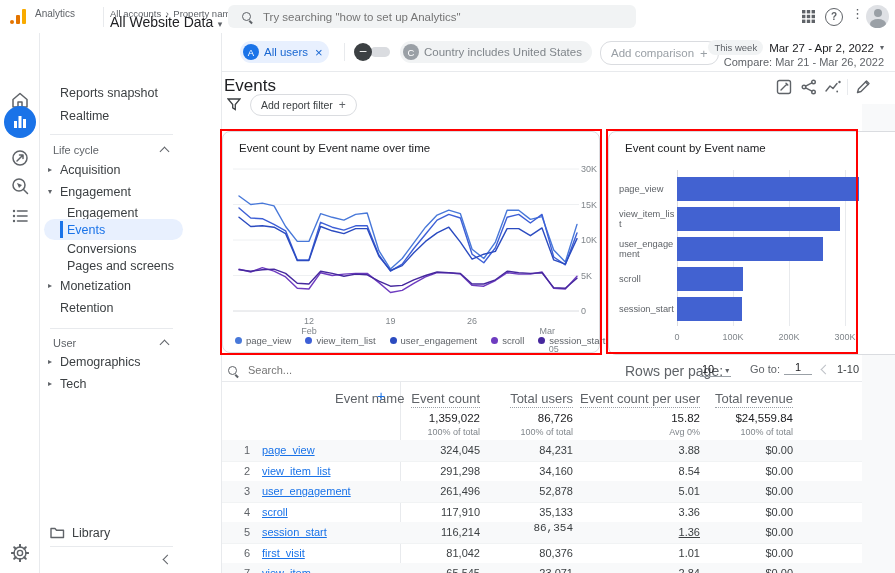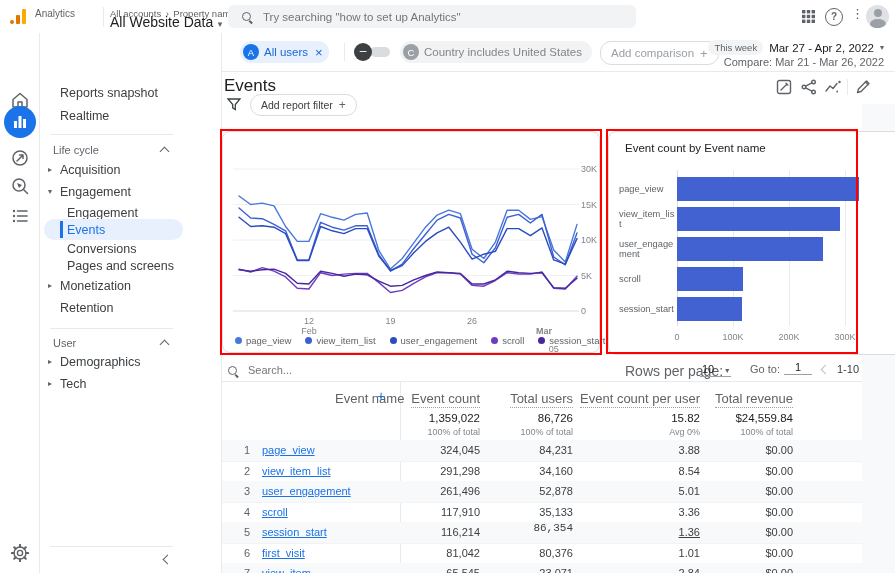--- a/index.html
+++ b/index.html
@@ -162,20 +162,26 @@
       <div class="navitem abs" style="left: 67px; top: 222px; width: 113px;">Pages and screens</div>
       <div class="navitem abs" style="left: 60px; top: 242px; width: 120px;">Monetization<span class="arrow" style="position: absolute; left: -12px; top: 0px;">▸</span></div>
       <div class="navitem abs" style="left: 60px; top: 264px; width: 120px;">Retention</div>
       <div class="hline abs" style="left: 50px; top: 295px; width: 123px;"></div>
       <div class="navsection abs" style="left: 53px; top: 299px; width: 125px;"><span>User</span><span class="chev chev-up" style="position: absolute; right: 10px; top: 9px; border-color: rgb(95, 99, 104);"></span></div>
       <div class="navitem abs" style="left: 60px; top: 318px; width: 120px;">Demographics<span class="arrow" style="position: absolute; left: -12px; top: 0px;">▸</span></div>
       <div class="navitem abs" style="left: 60px; top: 340px; width: 120px;">Tech<span class="arrow" style="position: absolute; left: -12px; top: 0px;">▸</span></div>
       <div class="abs" style="left: 60px; top: 172px; width: 1px; height: 68px; background: rgb(232, 234, 237); z-index: -1;"></div>
     </div>
 
+  <div class="abs" style="left:50px;top:489px;width:130px;height:22px;">
+    <svg class="iconbtn" width="15" height="13" viewBox="0 0 15 13" style="position:absolute;left:0;top:4px;">
+        <path d="M1 2.5 h4 l1.5 1.7 h7 v7.3 h-12.5 z"></path>
+      </svg>
+    <span class="navitem" style="position:absolute;left:22px;">Library</span>
+  </div>
   <div class="abs hline" style="left:50px;top:513px;width:123px;"></div>
   <span class="abs chev chev-left" style="left:164px;top:523px;"></span>
 </div>
 
 <div class="abs" style="left:222px;top:33px;width:673px;height:38px;background:#fff;">
   <div class="abs chip" style="left:18px;top:8px;background:#e8f0fe;color:#1967d2;padding-right:6px;">
     <span class="badge" style="background:#1a73e8;">A</span>
     <span>All users</span>
     <span style="margin-left:7px;font-size:13px;">×</span>
   </div>
@@ -228,20 +234,21 @@
 
 <svg class="abs" style="left:227px;top:98px;" width="14" height="13" viewBox="0 0 14 13">
     <path d="M1 1 h12 l-4.7 5.5 v5 l-2.6 -1.6 v-3.4 z" fill="none" stroke="#3c4043" stroke-width="1.3"></path>
   </svg>
 <div class="abs chip" style="left:250px;top:94px;height:20px;border:1px solid #dadce0;border-radius:11px;color:#3c4043;padding:0 10px;font-size:10.5px;">
   <span>Add report filter</span>
   <span style="margin-left:6px;font-size:12px;color:#5f6368;">+</span>
 </div>
 
 <div class="abs card" id="linecard" style="left:222px;top:131px;width:376px;height:220px;">
+  <div class="abs cardtitle" style="left:16px;top:10px;">Event count by Event name over time</div>
 <svg width="346" height="145" viewBox="0 0 346 145" style="position: absolute; left: 10px; top: 36px;">
       <line x1="0" x2="346" y1="143" y2="143" stroke="#dadce0" stroke-width="1"></line>
       <line x1="0" x2="346" y1="107.5" y2="107.5" stroke="#eef0f2" stroke-width="1"></line>
       <line x1="0" x2="346" y1="72" y2="72" stroke="#eef0f2" stroke-width="1"></line>
       <line x1="0" x2="346" y1="36.5" y2="36.5" stroke="#eef0f2" stroke-width="1"></line>
       <line x1="0" x2="346" y1="1" y2="1" stroke="#eef0f2" stroke-width="1"></line>
       <polyline points="6.0,28.0 17.7,36.5 29.3,35.1 41.0,37.9 52.6,58.5 64.3,73.4 75.9,73.4 87.6,45.7 99.2,49.3 110.9,52.1 122.6,46.4 134.2,45.0 145.9,82.7 157.5,101.1 169.2,90.5 180.8,74.8 192.5,59.2 204.1,47.1 215.8,42.2 227.4,45.7 239.1,81.2 250.8,90.5 262.4,74.1 274.1,42.2 285.7,42.2 297.4,51.4 309.0,48.6 320.7,81.9 332.3,94.0 344.0,56.4" fill="none" stroke="#4878d9" stroke-width="1.4" stroke-linejoin="round" stroke-linecap="round"></polyline>
       <polyline points="6.0,40.0 17.7,50.0 29.3,50.7 41.0,56.4 52.6,62.8 64.3,91.9 75.9,91.9 87.6,54.3 99.2,59.2 110.9,62.1 122.6,57.8 134.2,57.8 145.9,86.9 157.5,103.2 169.2,96.1 180.8,80.5 192.5,66.3 204.1,52.1 215.8,46.4 227.4,50.0 239.1,86.2 250.8,94.7 262.4,79.8 274.1,49.3 285.7,46.4 297.4,55.0 309.0,46.4 320.7,89.0 332.3,96.8 344.0,64.9" fill="none" stroke="#3d5fd6" stroke-width="1.4" stroke-linejoin="round" stroke-linecap="round"></polyline>
       <polyline points="6.0,49.3 17.7,58.5 29.3,57.8 41.0,59.2 52.6,65.6 64.3,92.6 75.9,92.6 87.6,58.5 99.2,62.8 110.9,65.6 122.6,60.6 134.2,60.6 145.9,88.3 157.5,102.5 169.2,97.6 180.8,84.8 192.5,73.4 204.1,64.9 215.8,59.2 227.4,74.1 239.1,91.2 250.8,86.2 262.4,83.4 274.1,60.6 285.7,60.6 297.4,67.7 309.0,59.9 320.7,91.9 332.3,96.1 344.0,70.6" fill="none" stroke="#2b4bc0" stroke-width="1.4" stroke-linejoin="round" stroke-linecap="round"></polyline>
       <polyline points="6.0,101.1 17.7,104.0 29.3,99.7 41.0,103.2 52.6,108.9 64.3,120.3 75.9,121.0 87.6,104.7 99.2,107.5 110.9,106.1 122.6,105.4 134.2,105.4 145.9,114.6 157.5,124.5 169.2,122.4 180.8,115.3 192.5,108.9 204.1,104.7 215.8,104.7 227.4,106.1 239.1,117.4 250.8,118.2 262.4,112.5 274.1,104.7 285.7,106.1 297.4,106.1 309.0,104.0 320.7,120.3 332.3,121.0 344.0,108.2" fill="none" stroke="#6e3cc0" stroke-width="1.4" stroke-linejoin="round" stroke-linecap="round"></polyline>
@@ -250,21 +257,21 @@
     <div class="axis abs" style="left: 358px; top: 174px;">0</div>
     <div class="axis abs" style="left: 358px; top: 138.5px;">5K</div>
     <div class="axis abs" style="left: 358px; top: 103px;">10K</div>
     <div class="axis abs" style="left: 358px; top: 67.5px;">15K</div>
     <div class="axis abs" style="left: 358px; top: 32px;">30K</div>
     <div class="axis abs" style="left: 70.931px; top: 184px; width: 30px; text-align: center;">12</div>
     <div class="axis abs" style="left: 70.931px; top: 194px; width: 30px; text-align: center;">Feb</div>
     <div class="axis abs" style="left: 152.517px; top: 184px; width: 30px; text-align: center;">19</div>
     <div class="axis abs" style="left: 234.103px; top: 184px; width: 30px; text-align: center;">26</div>
     <div class="axis abs" style="left: 315.69px; top: 184px; width: 30px; text-align: center; margin-top: 28px;">05</div>
-    <div class="axis abs" style="left: 313px; top: 194px; width: 30px; text-align: left; font-weight: bold;">Mar</div>
+    <div class="axis abs" style="left: 302px; top: 194px; width: 30px; text-align: right;">Mar</div>
     <div class="legend abs" style="left: 12px; top: 203px; position: absolute;">
       <span class="it">
         <span class="dot" style="background: rgb(72, 120, 217);"></span>
         <span>page_view</span>
       </span>
       <span class="it">
         <span class="dot" style="background: rgb(61, 95, 214);"></span>
         <span>view_item_list</span>
       </span>
       <span class="it">

